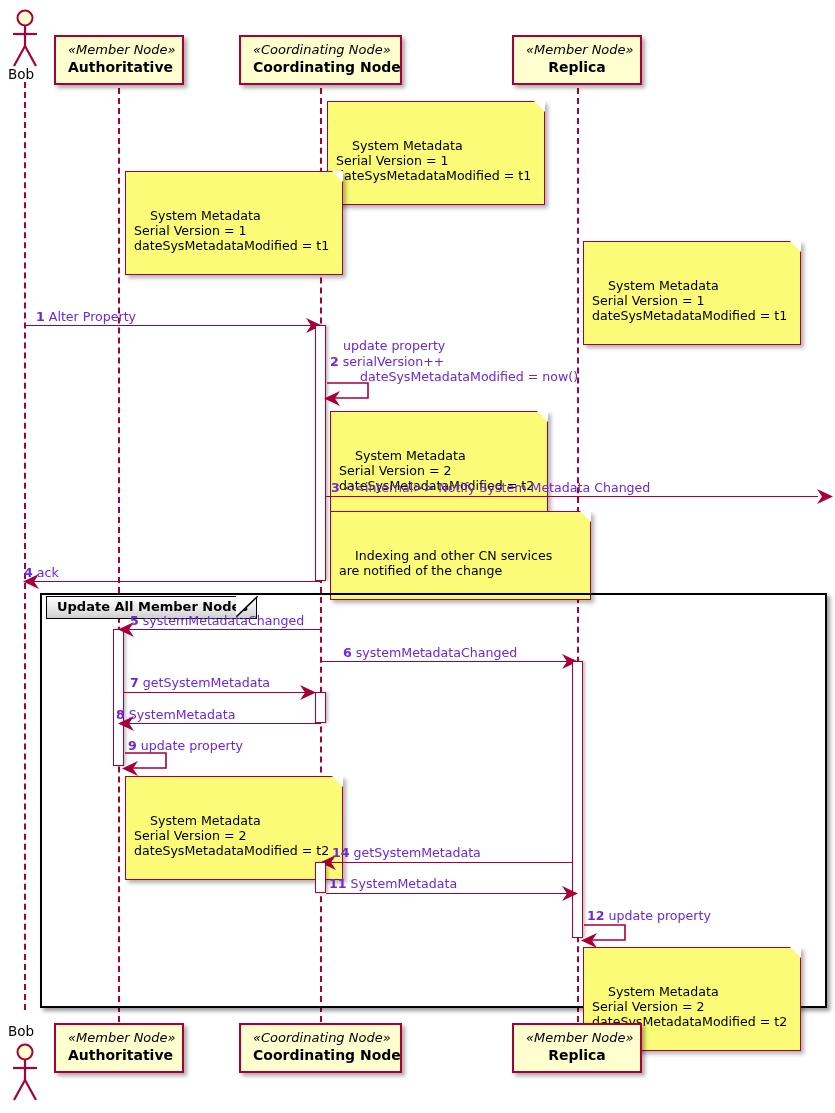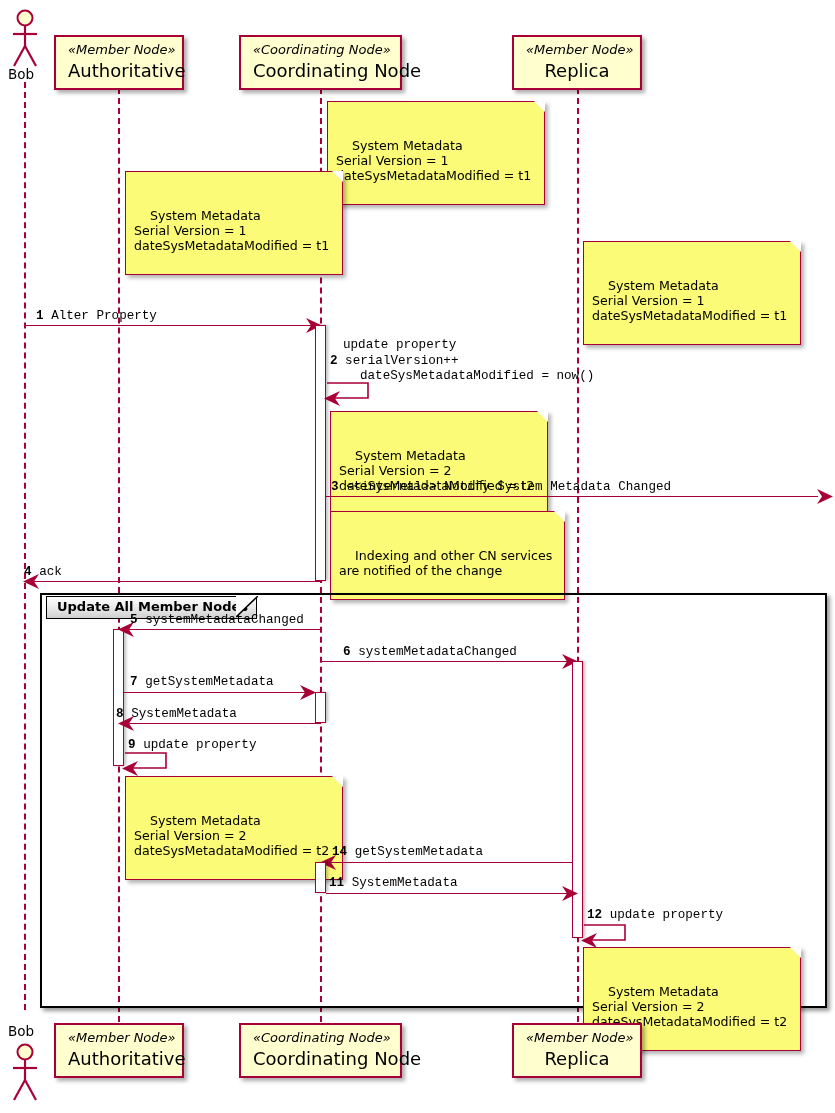--- a/index.html
+++ b/index.html
@@ -36,23 +36,24 @@
     line-height: 1.28;
   }
   .participant .stereo {
     font-style: italic;
     font-size: 13px;
     display: block;
     white-space: nowrap;
   }
   .participant .pname {
     font-style: normal;
-    font-size: 18px;
+    font-size: 14px;
     display: block;
     white-space: nowrap;
+    font-weight: bold;
   }
   
   .actor-label {
     position: absolute;
     font-size: 13.5px;
     color: #000000;
     white-space: nowrap;
   }
   .actor-art { position: absolute; }
   
@@ -92,24 +93,23 @@
   }
   
   .msg-line {
     position: absolute;
     height: 0;
     border-top: 1.6px solid #A80036;
   }
   .msg-label {
     position: absolute;
     font-size: 12.6px;
-    color: #000000;
+    color: #6d28d9;
     white-space: nowrap;
     line-height: 1.25;
-    font-family: Liberation Mono, monospace;
   }
   .msg-label b { font-weight: bold; }
   .msg-label .ml-multi { display: block; }
   .arrowhead { position: absolute; }
   
   .selfloop { position: absolute; }
   
   .group-frame {
     position: absolute;
     box-sizing: border-box;
@@ -239,21 +239,21 @@
   <div class="arrowhead" style="left:817px; top:489px;">
     <svg width="16" height="15">
         <polygon points="0,0 16,7.5 0,15 5,7.5" fill="#A80036"></polygon>
       </svg>
   </div>
   <div class="msg-label" style="left:331px; top:480px;">
     <b>3</b>
     <span>&lt;&lt;internal&gt;&gt; Notify System Metadata Changed</span>
   </div>
 
-  <div class="note" style="left:330px; top:511px; width:235px;">
+  <div class="note" style="left:330px; top:511px; width:261px;">
     <div class="dogear">
       
     </div>
     <span>Indexing and other CN services
 are notified of the change</span>
   </div>
 
   <div class="msg-line" style="left:29px; top:581px; width:292px;"></div>
   <div class="arrowhead" style="left:23px; top:574px;">
     <svg width="16" height="15">

